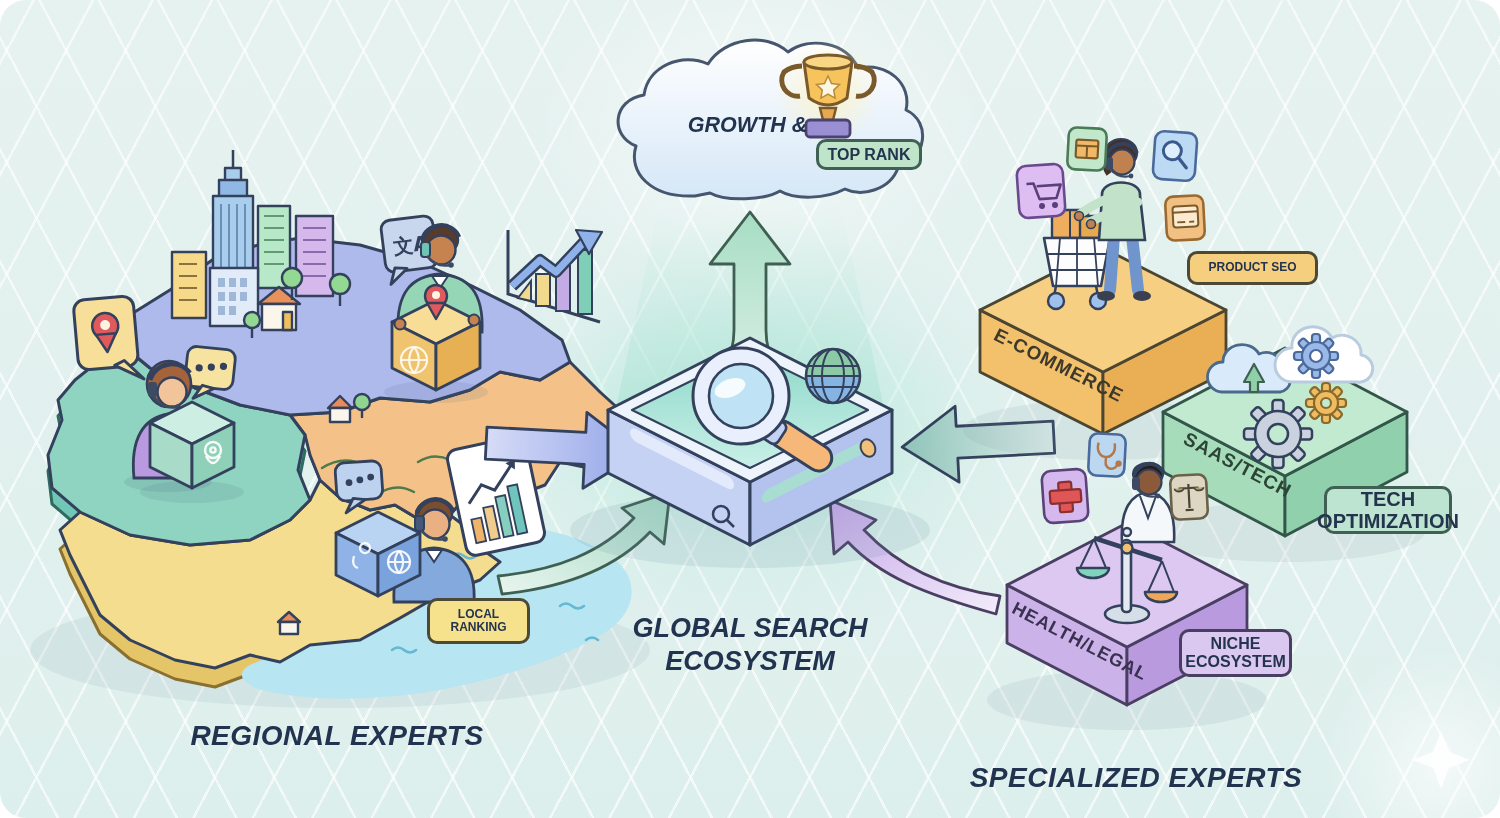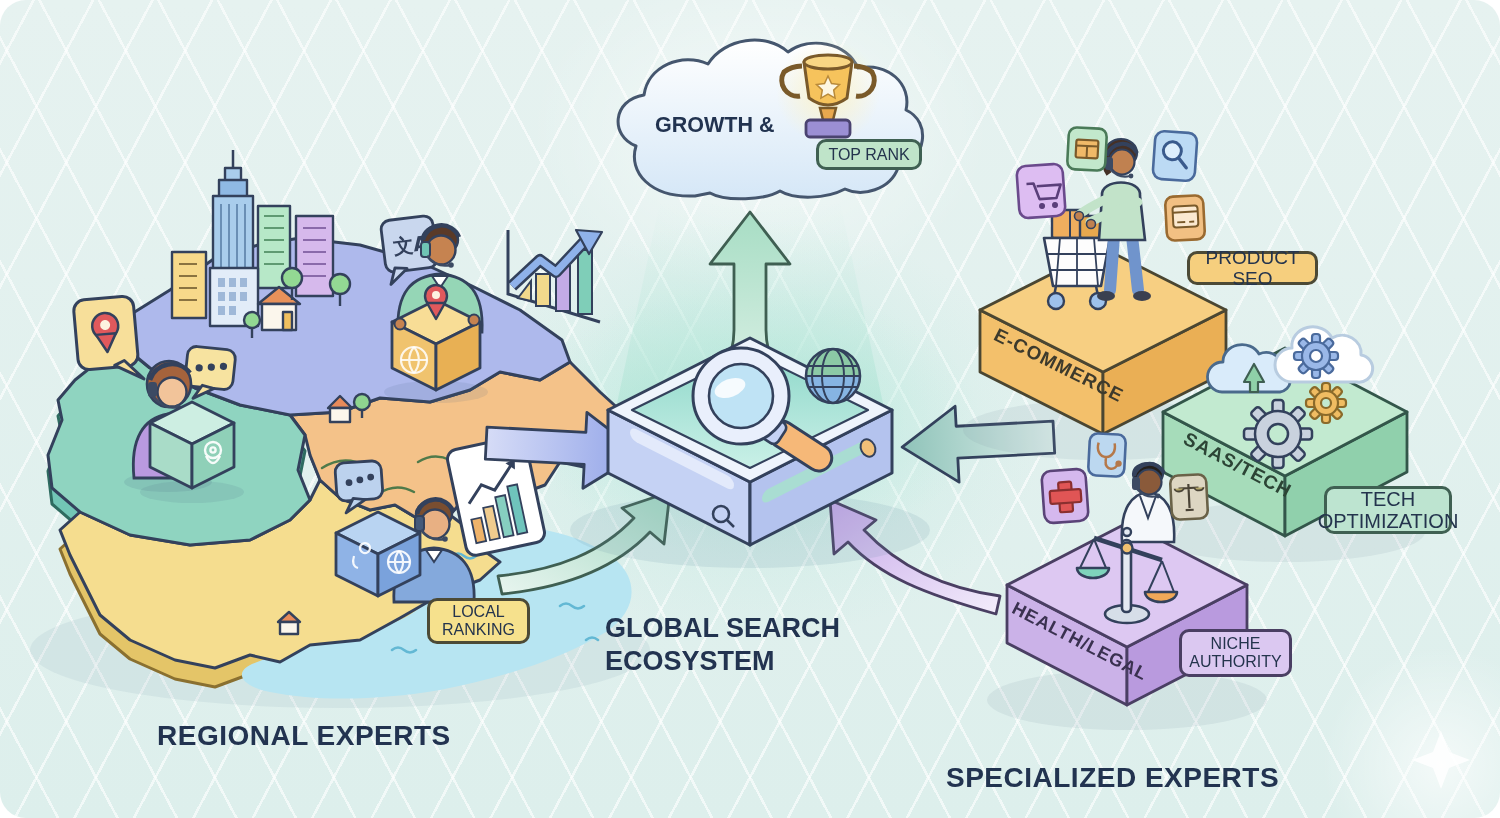--- a/index.html
+++ b/index.html
@@ -8,24 +8,24 @@
     font-family:"Liberation Sans",sans-serif;
     background:
       radial-gradient(420px 300px at 750px 430px, rgba(170,230,215,.40), rgba(170,230,215,0) 70%),
       radial-gradient(320px 230px at 760px 130px, rgba(255,255,255,.55), rgba(255,255,255,0) 72%),
       radial-gradient(170px 170px at 1441px 765px, rgba(255,255,255,.65), rgba(255,255,255,0) 70%),
       repeating-linear-gradient(62deg, rgba(255,255,255,0) 0 50px, rgba(255,255,255,.62) 50px 52.5px),
       repeating-linear-gradient(-62deg, rgba(255,255,255,0) 0 50px, rgba(255,255,255,.62) 50px 52.5px),
       linear-gradient(180deg,#e6f2f0,#ddefec);
   }
   svg.art{position:absolute;left:0;top:0;}
-  .lbl{position:absolute;font-weight:bold;color:#223350;text-align:left;}
+  .lbl{position:absolute;font-weight:bold;color:#223350;text-align:center;font-style:italic;}
   .badge{
     position:absolute;display:flex;align-items:center;justify-content:center;text-align:center;
-    font-weight:normal;color:#24344d;border:3px solid #3d5160;border-radius:10px;
+    font-weight:bold;color:#24344d;border:3px solid #3d5160;border-radius:10px;
     line-height:1.12;box-sizing:border-box;padding:2px 6px;
   }
   .facelbl{position:absolute;font-weight:bold;transform-origin:0 0;letter-spacing:1px;white-space:nowrap;}
   .section-title{font-size:28px;letter-spacing:.5px;}
 </style>
 </head>
 <body>
 
 <div class="scene">
 
@@ -477,27 +477,27 @@
 <path d="M1441,731 L1449,752 L1470,760 L1449,768 L1441,789 L1433,768 L1412,760 L1433,752 Z" fill="#ffffff" opacity=".85"></path>
 </svg>
 
 <div class="lbl" style="left:655px;top:112px;width:185px;font-size:21.5px;line-height:1.25;">
   <span style="display:block">GROWTH &amp;</span>
 </div>
 <div class="badge" style="left:816px;top:139px;width:106px;height:31px;background:#bfe4c9;border-color:#3f6052;font-size:16px;">TOP RANK</div>
 
 <div class="lbl" style="left:605px;top:566px;width:290px;font-size:27px;line-height:1.22;margin-top:46px;">GLOBAL SEARCH ECOSYSTEM</div>
 
-<div class="badge" style="left:427px;top:598px;width:103px;height:46px;background:#f6e18d;border-color:#4c4a36;font-size:16px;">LOCAL RANKING</div>
+<div class="badge" style="left:427px;top:598px;width:103px;height:46px;background:#f6e18d;border-color:#4c4a36;font-size:12px;">LOCAL RANKING</div>
 <div class="lbl section-title" style="left:157px;top:720px;width:360px;">REGIONAL EXPERTS</div>
 
 <div class="facelbl" style="left:1000px;top:324px;transform:rotate(26.5deg);font-size:19px;color:#3d3a2c;">E-COMMERCE</div>
-<div class="badge" style="left:1187px;top:251px;width:131px;height:34px;background:#f6cf7e;border-color:#4c4a36;font-size:19px;">PRODUCT SEO</div>
+<div class="badge" style="left:1187px;top:251px;width:131px;height:34px;background:#f6cf7e;border-color:#4c4a36;font-size:12px;">PRODUCT SEO</div>
 
 <div class="facelbl" style="left:1190px;top:428px;transform:rotate(27.6deg);font-size:19px;color:#2c4435;">SAAS/TECH</div>
 <div class="badge" style="left:1324px;top:486px;width:128px;height:48px;background:#bde4d0;border-color:#3f6052;font-size:20px;">TECH OPTIMIZATION</div>
 
 <div class="facelbl" style="left:1018px;top:598px;transform:rotate(27.3deg);font-size:18px;color:#3a3150;">HEALTH/LEGAL</div>
-<div class="badge" style="left:1179px;top:629px;width:113px;height:48px;background:#dbc8f1;border-color:#4a3f63;font-size:16px;">NICHE AUTHORITY</div>
+<div class="badge" style="left:1179px;top:629px;width:113px;height:48px;background:#dbc8f1;border-color:#4a3f63;font-size:16px;">NICHE ECOSYSTEM</div>
 
 <div class="lbl section-title" style="left:946px;top:720px;width:380px;margin-top:42px;">SPECIALIZED EXPERTS</div>
 
 </div>
 
 </body></html>

